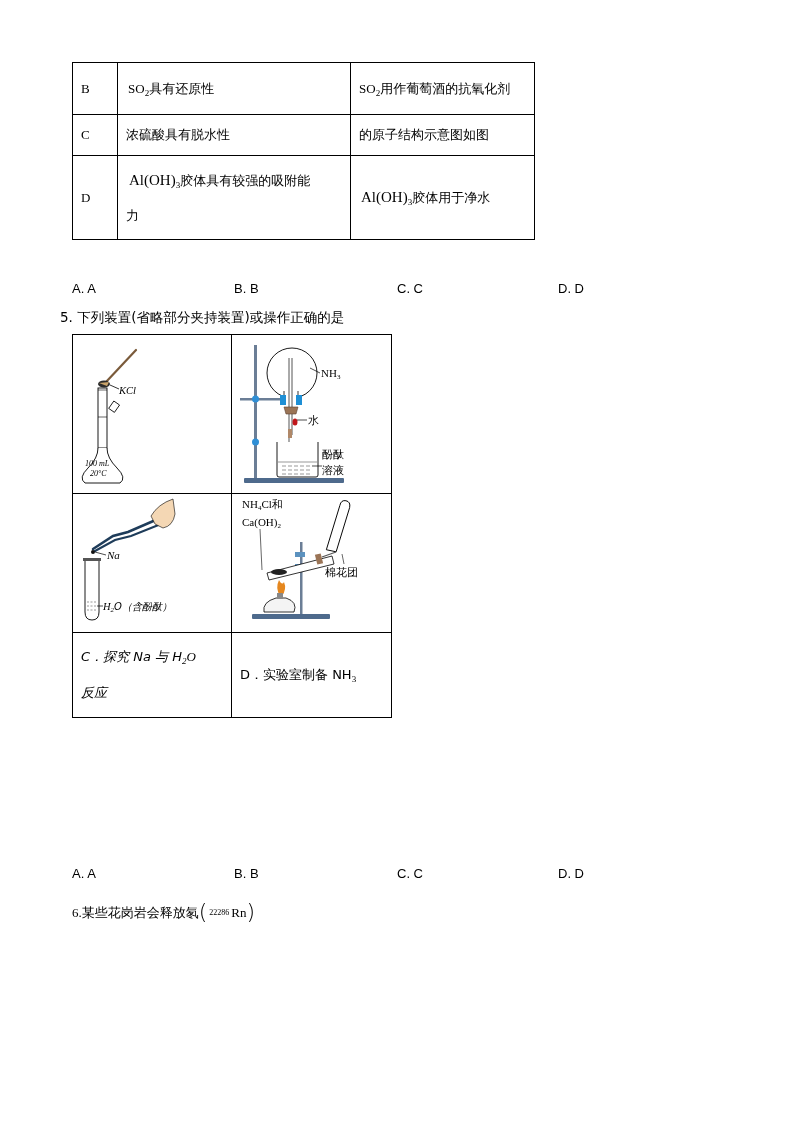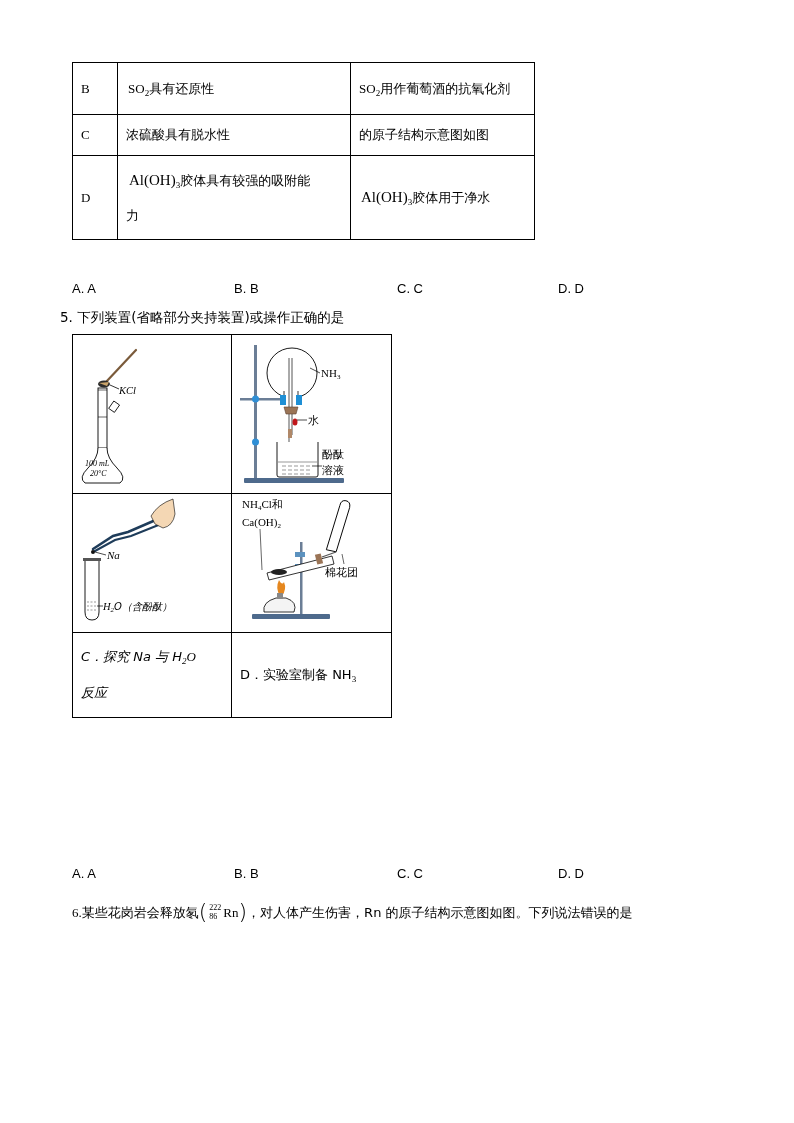--- a/index.html
+++ b/index.html
@@ -211,19 +211,18 @@
   <span class="choice" style="left:72px;top:866px">A. A</span>
   <span class="choice" style="left:234px;top:866px">B. B</span>
   <span class="choice" style="left:397px;top:866px">C. C</span>
   <span class="choice" style="left:558px;top:866px">D. D</span>
 </div>
 
 <div class="abs txt sans" style="left:72px;top:901px;font-size:13px;display:flex;align-items:center">
   <span class="serif">6.</span>
   <span style="">某些花岗岩会释放氡</span>
   <span style="display:inline-flex;align-items:center;font-size:22px;font-weight:100">(
-    <span style="display:inline-flex;flex-direction:column;font-size:8px;line-height:9px;margin:0 2px" class="serif">
+    <span style="display:inline-flex;flex-direction:row;font-size:8px;line-height:9px;margin:0 2px" class="serif">
       <span>222</span>
       <span>86</span>
     </span>
     <span class="serif" style="font-size:13px">Rn</span>)</span>
-  <span>，对人体产生伤害，Rn 的原子结构示意图如图。下列说法错误的是</span>
 </div>
 
 </body></html>

